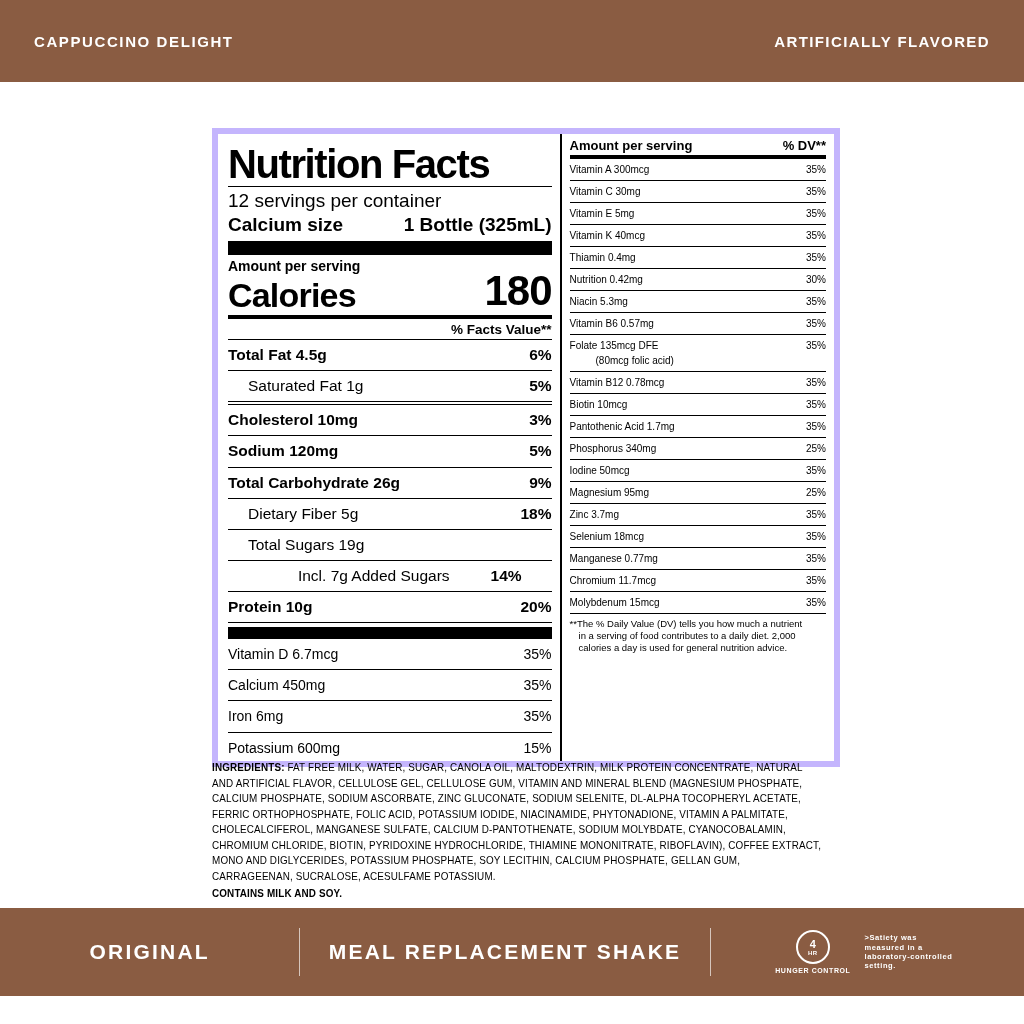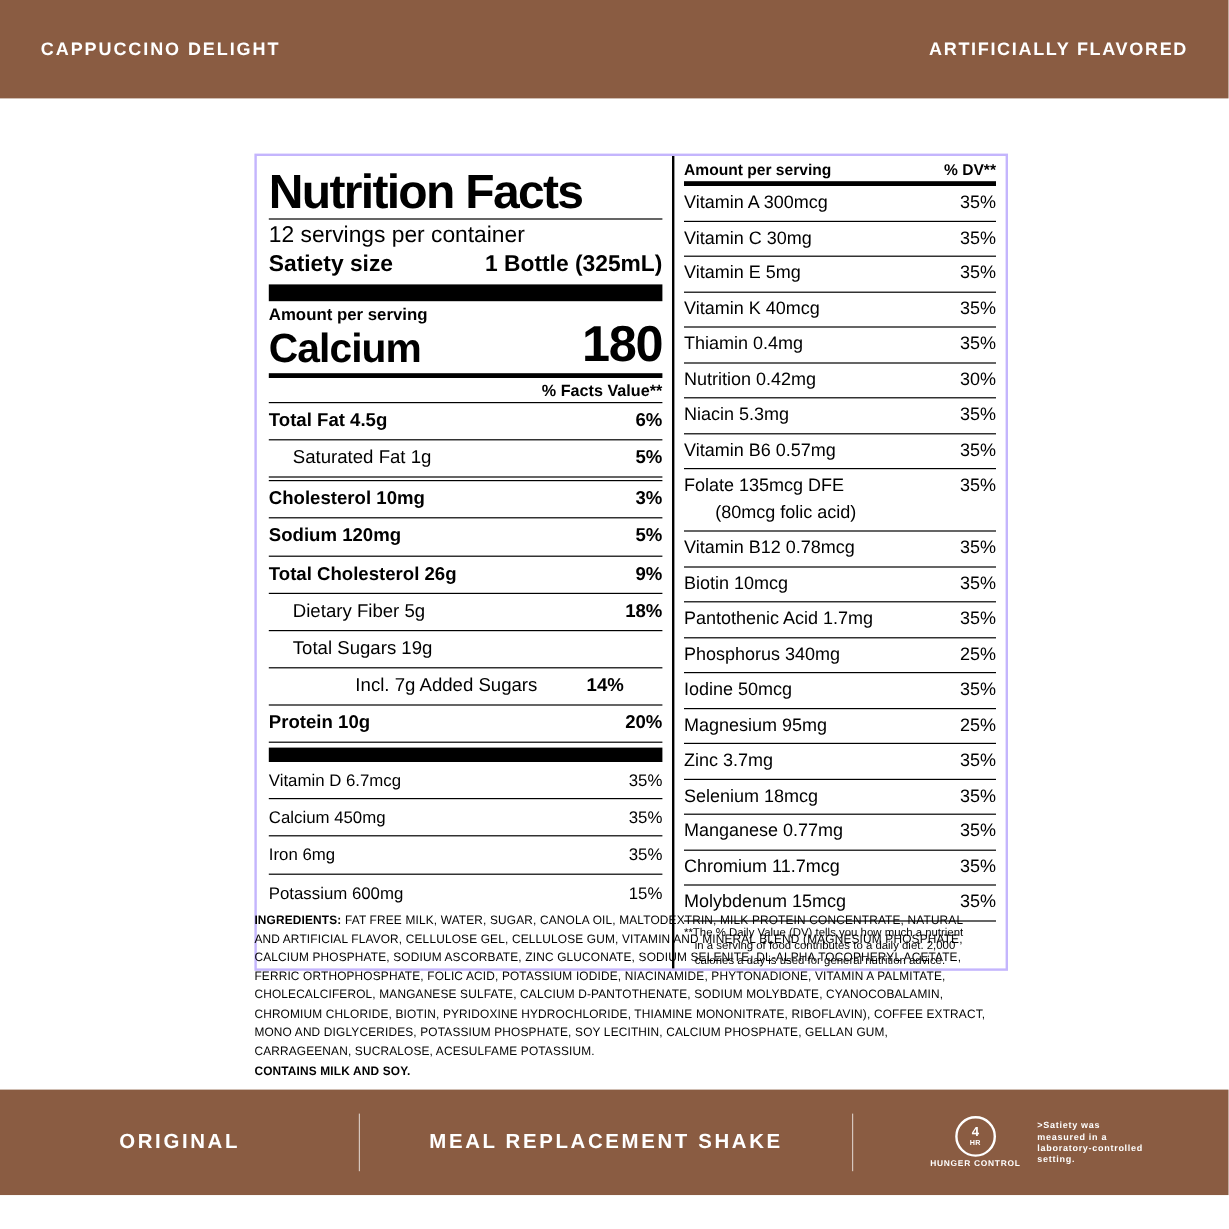--- a/index.html
+++ b/index.html
@@ -43,21 +43,21 @@
     display: flex; align-items: center; justify-content: center;
     height: 100%;
   }
   .bb-1 { width: 300px; }
   .bb-2 { width: 410px; }
   .bb-3 { width: 314px; }
   .bb-div {
     width: 1px; height: 48px; background: rgba(255,255,255,.65);
   }
   .bb-text {
-    font-size: 17px; font-weight: bold; letter-spacing: 2.2px;
+    font-size: 21px; font-weight: bold; letter-spacing: 2.2px;
   }
   .badge-wrap { display: flex; align-items: center; gap: 14px; }
   .badge-circle {
     width: 34px; height: 34px; border-radius: 50%;
     border: 2px solid #fff;
     display: flex; flex-direction: column; align-items: center; justify-content: center;
     line-height: 1;
   }
   .badge-circle .b1 { font-size: 11px; font-weight: bold; }
   .badge-circle .b2 { font-size: 6px; font-weight: bold; letter-spacing: .4px; }
@@ -70,21 +70,21 @@
     margin-top: 3px; text-align: center;
   }
   .badge-col { display: flex; flex-direction: column; align-items: center; }
   .foot-note { max-width: 95px; }
 
   
   .panel {
     position: absolute;
     left: 212px; top: 128px;
     width: 628px;
-    border: 2px solid #c4b5fd;
+    border: 6px solid #c4b5fd;
     background: #fff;
     display: flex;
     padding: 0;
   }
   .col-left {
     width: 348px;
     padding: 4px 8px 0 10px;
     border-right: 2px solid #000;
   }
   .col-right {
@@ -143,21 +143,21 @@
 
   
   .r-head {
     display: flex; justify-content: space-between; align-items: baseline;
     font-size: 13px; font-weight: bold;
     padding: 2px 0 2px 0;
   }
   .r-rule { border-bottom: 4px solid #000; }
   .r-row {
     display: flex; justify-content: space-between; align-items: baseline;
-    font-size: 15px; line-height: 1.5;
+    font-size: 10px; line-height: 1.5;
     padding: 3px 0;
     border-bottom: 1px solid #000;
   }
   .r-row .rname { padding-right: 6px; }
   .r-row .rsub { display: block; padding-left: 26px; }
   .r-foot {
     font-size: 9.5px; line-height: 1.25; padding-top: 4px;
   }
   .r-foot .ft-ind { display: block; padding-left: 9px; }
 
@@ -189,28 +189,28 @@
     <div class="tb-text tb-right">ARTIFICIALLY FLAVORED</div>
   </div>
 
   <div class="panel">
 
     <div class="col-left">
       <div class="nf-title">Nutrition Facts</div>
       <div class="rule-thin"></div>
       <div class="servings">12 servings per container</div>
       <div class="serving-size">
-        <span>Satiety size</span>
+        <span>Calcium size</span>
         <span class="ss-val">1 Bottle (325mL)</span>
       </div>
       <div class="rule-thick"></div>
 
       <div class="amt-per">Amount per serving</div>
       <div class="cal-row">
-        <span class="cal-label">Calcium</span>
+        <span class="cal-label">Calories</span>
         <span class="cal-value">180</span>
       </div>
       <div class="rule-med"></div>
       <div class="dv-head">% Facts Value**</div>
       <div class="rule-thin"></div>
 
       <div id="nutrient-rows">
           <div class="nrow b">
             <span class="nm">Total Fat 4.5g</span>
             <span class="pv">6%</span>
@@ -226,21 +226,21 @@
             <span class="nm">Cholesterol 10mg</span>
             <span class="pv">3%</span>
           </div>
           <div class="rule-thin"></div>
           <div class="nrow b">
             <span class="nm">Sodium 120mg</span>
             <span class="pv">5%</span>
           </div>
           <div class="rule-thin"></div>
           <div class="nrow b">
-            <span class="nm">Total Cholesterol 26g</span>
+            <span class="nm">Total Carbohydrate 26g</span>
             <span class="pv">9%</span>
           </div>
           <div class="rule-thin"></div>
           <div class="nrow indent1">
             <span class="nm">Dietary Fiber 5g</span>
             <span class="pv">18%</span>
           </div>
           <div class="rule-thin"></div>
           <div class="nrow indent1">
             <span class="nm">Total Sugars 19g</span>

